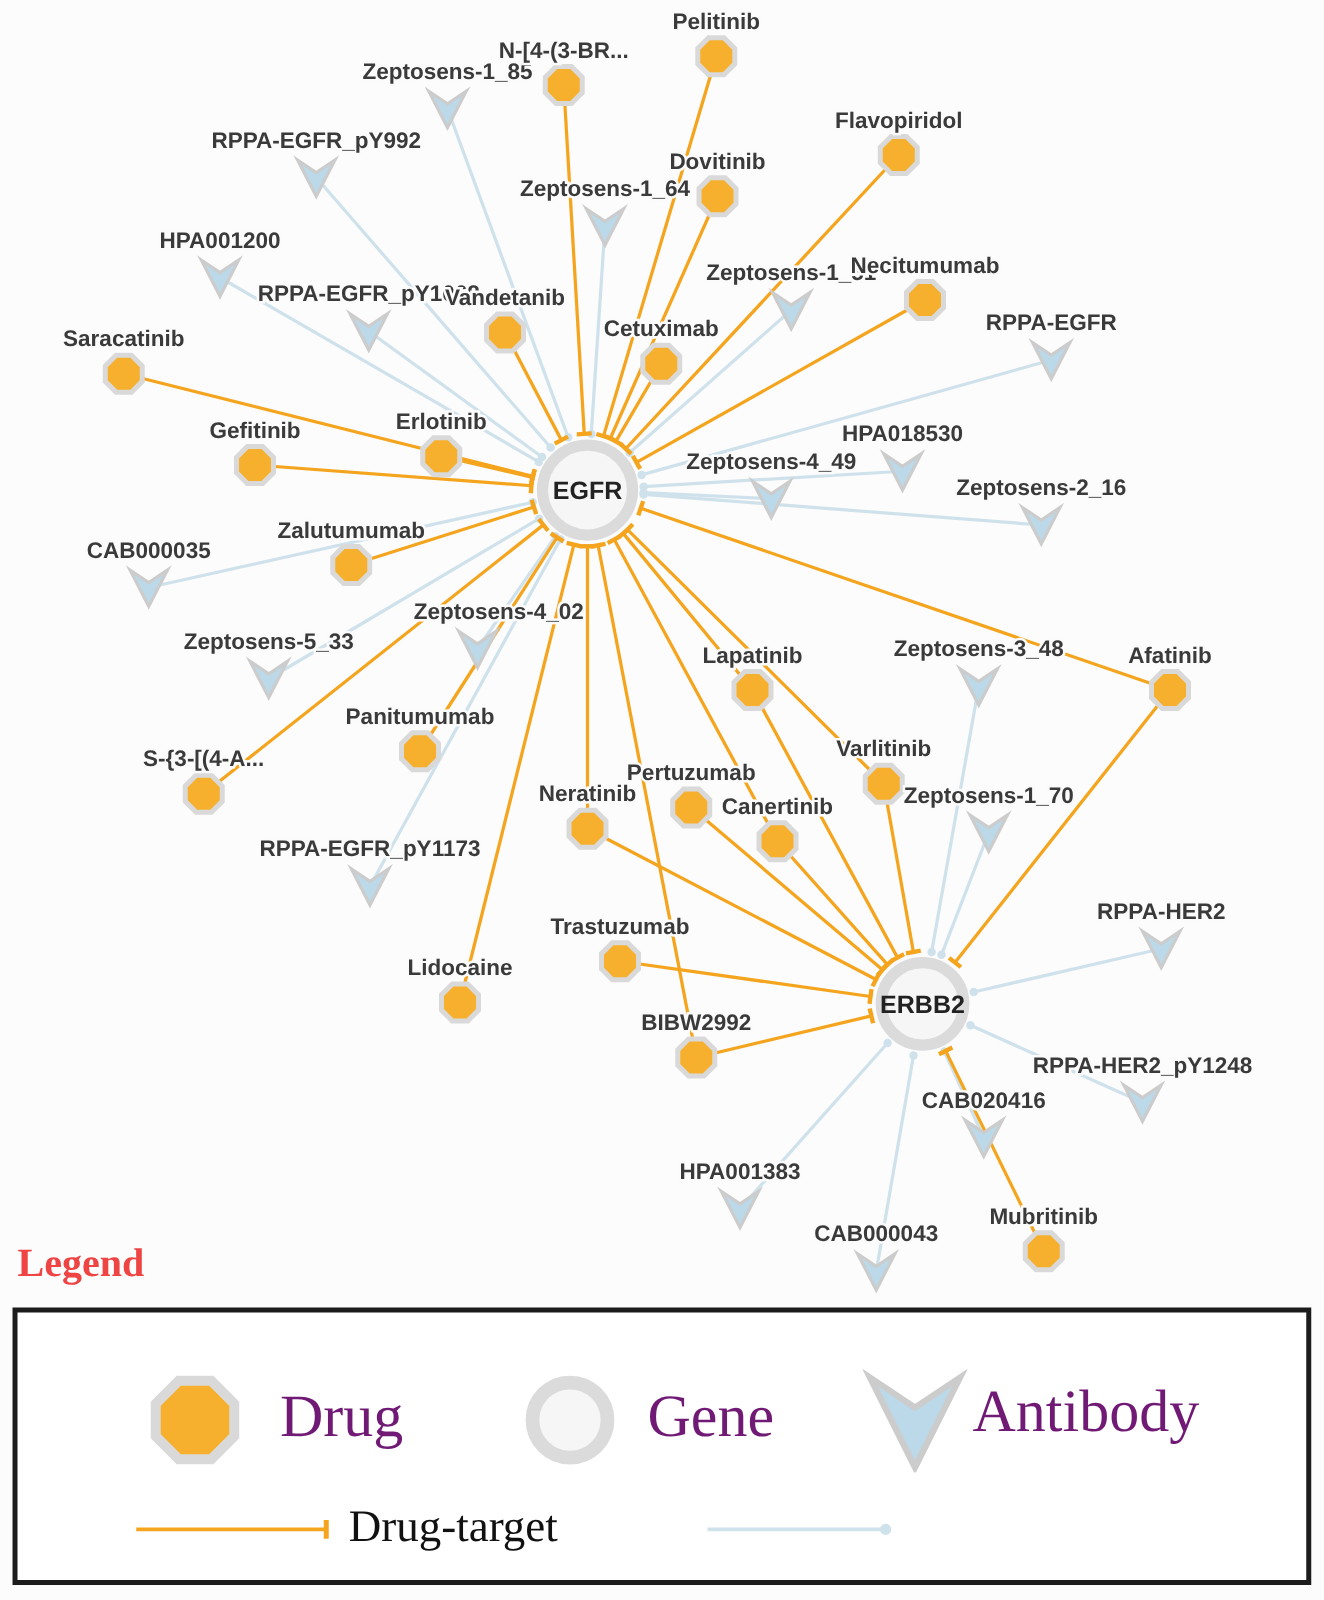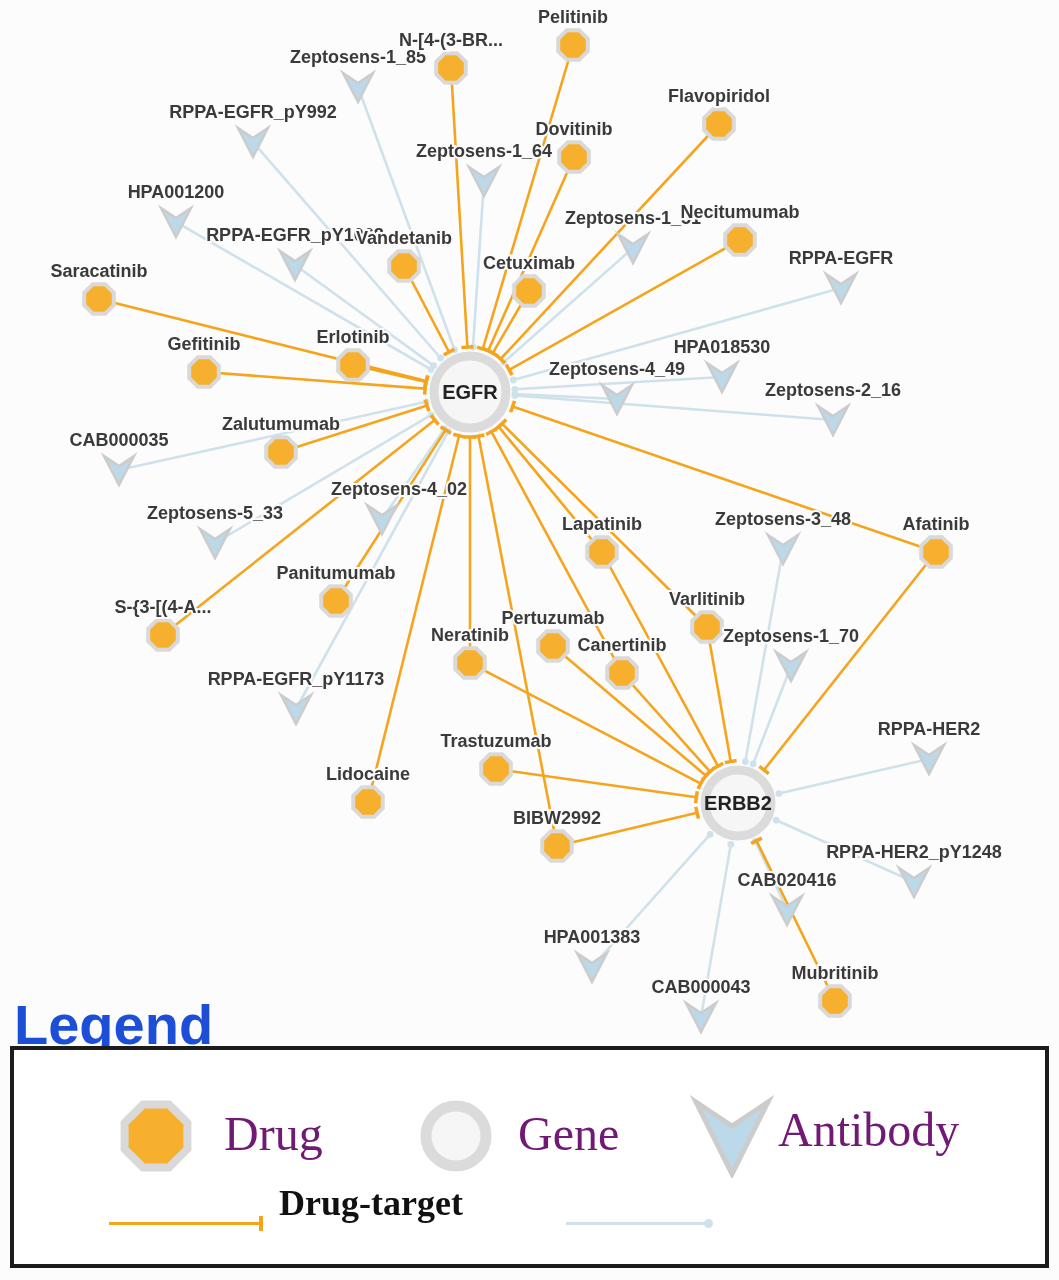--- a/index.html
+++ b/index.html
@@ -3,22 +3,22 @@
 <meta charset="utf-8">
 <style>
   html,body{margin:0;padding:0;background:#ffffff;}
   #stage{position:relative;width:1059px;height:1280px;background:#fcfcfc;overflow:hidden;
          font-family:"Liberation Sans",sans-serif;}
   #graph{position:absolute;left:0;top:0;}
   .nlabel{font-family:"Liberation Sans",sans-serif;font-weight:bold;font-size:18px;
           fill:#3a3a3a;stroke:#fbfbfb;stroke-width:4px;paint-order:stroke;text-anchor:middle;}
   .glabel{font-family:"Liberation Sans",sans-serif;font-weight:bold;font-size:20px;
           fill:#222;text-anchor:middle;}
-  .legend-title{position:absolute;left:14px;top:992px;font-family:Liberation Sans, sans-serif;
-          font-weight:bold;font-size:56px;color:#1d4ed8;}
+  .legend-title{position:absolute;left:14px;top:992px;font-family:Liberation Serif, serif;
+          font-weight:bold;font-size:32px;color:#ef4444;}
   .legend-box{position:absolute;left:10px;top:1046px;width:1031px;height:214px;
           border:4px solid #1c1c1c;background:#ffffff;}
   .legend-box .abs{position:absolute;}
   .lt1{font-family:Liberation Serif, serif;font-size:48px;color:#701a75;}
   .lt2{font-family:"Liberation Serif",serif;font-size:36px;color:#111;}
   .edge-sample-drug{position:absolute;width:152px;height:3px;background:#F5A41D;}
   .edge-sample-drug::after{content:'';position:absolute;right:-2px;top:-6px;width:4px;height:15px;background:#F5A41D;}
   .edge-sample-ab{position:absolute;width:142px;height:3px;background:#CFE2EC;}
   .edge-sample-ab::after{content:'';position:absolute;right:-5px;top:-3px;width:9px;height:9px;border-radius:50%;background:#CFE2EC;}
 </style>
@@ -199,17 +199,17 @@
       <circle cx="42" cy="42" r="30" stroke="#dbdbdb" stroke-width="11" fill="#f6f6f6"></circle>
     </svg>
     <span class="abs lt1" style="left:504px;top:56px;text-align:right;">Gene</span>
 
     <svg class="abs" style="left:676px;top:44px;" width="84" height="84" viewBox="0 0 84 84">
       <polygon points="6,8 42,32 78,8 42,80" stroke="#cccccc" stroke-width="5" fill="#BBD9E8"></polygon>
     </svg>
     <span class="abs lt1" style="left:764px;top:52px;">Antibody</span>
 
     <div class="abs edge-sample-drug" style="left:95px;top:172px;"></div>
-    <span class="abs lt2" style="left:265px;top:132px;font-weight:bold;">Drug-target</span>
+    <span class="abs lt2" style="left:265px;top:150px;">Drug-target</span>
 
     <div class="abs edge-sample-ab" style="left:552px;top:172px;"></div>
   </div>
 </div>
 
 </body></html>

